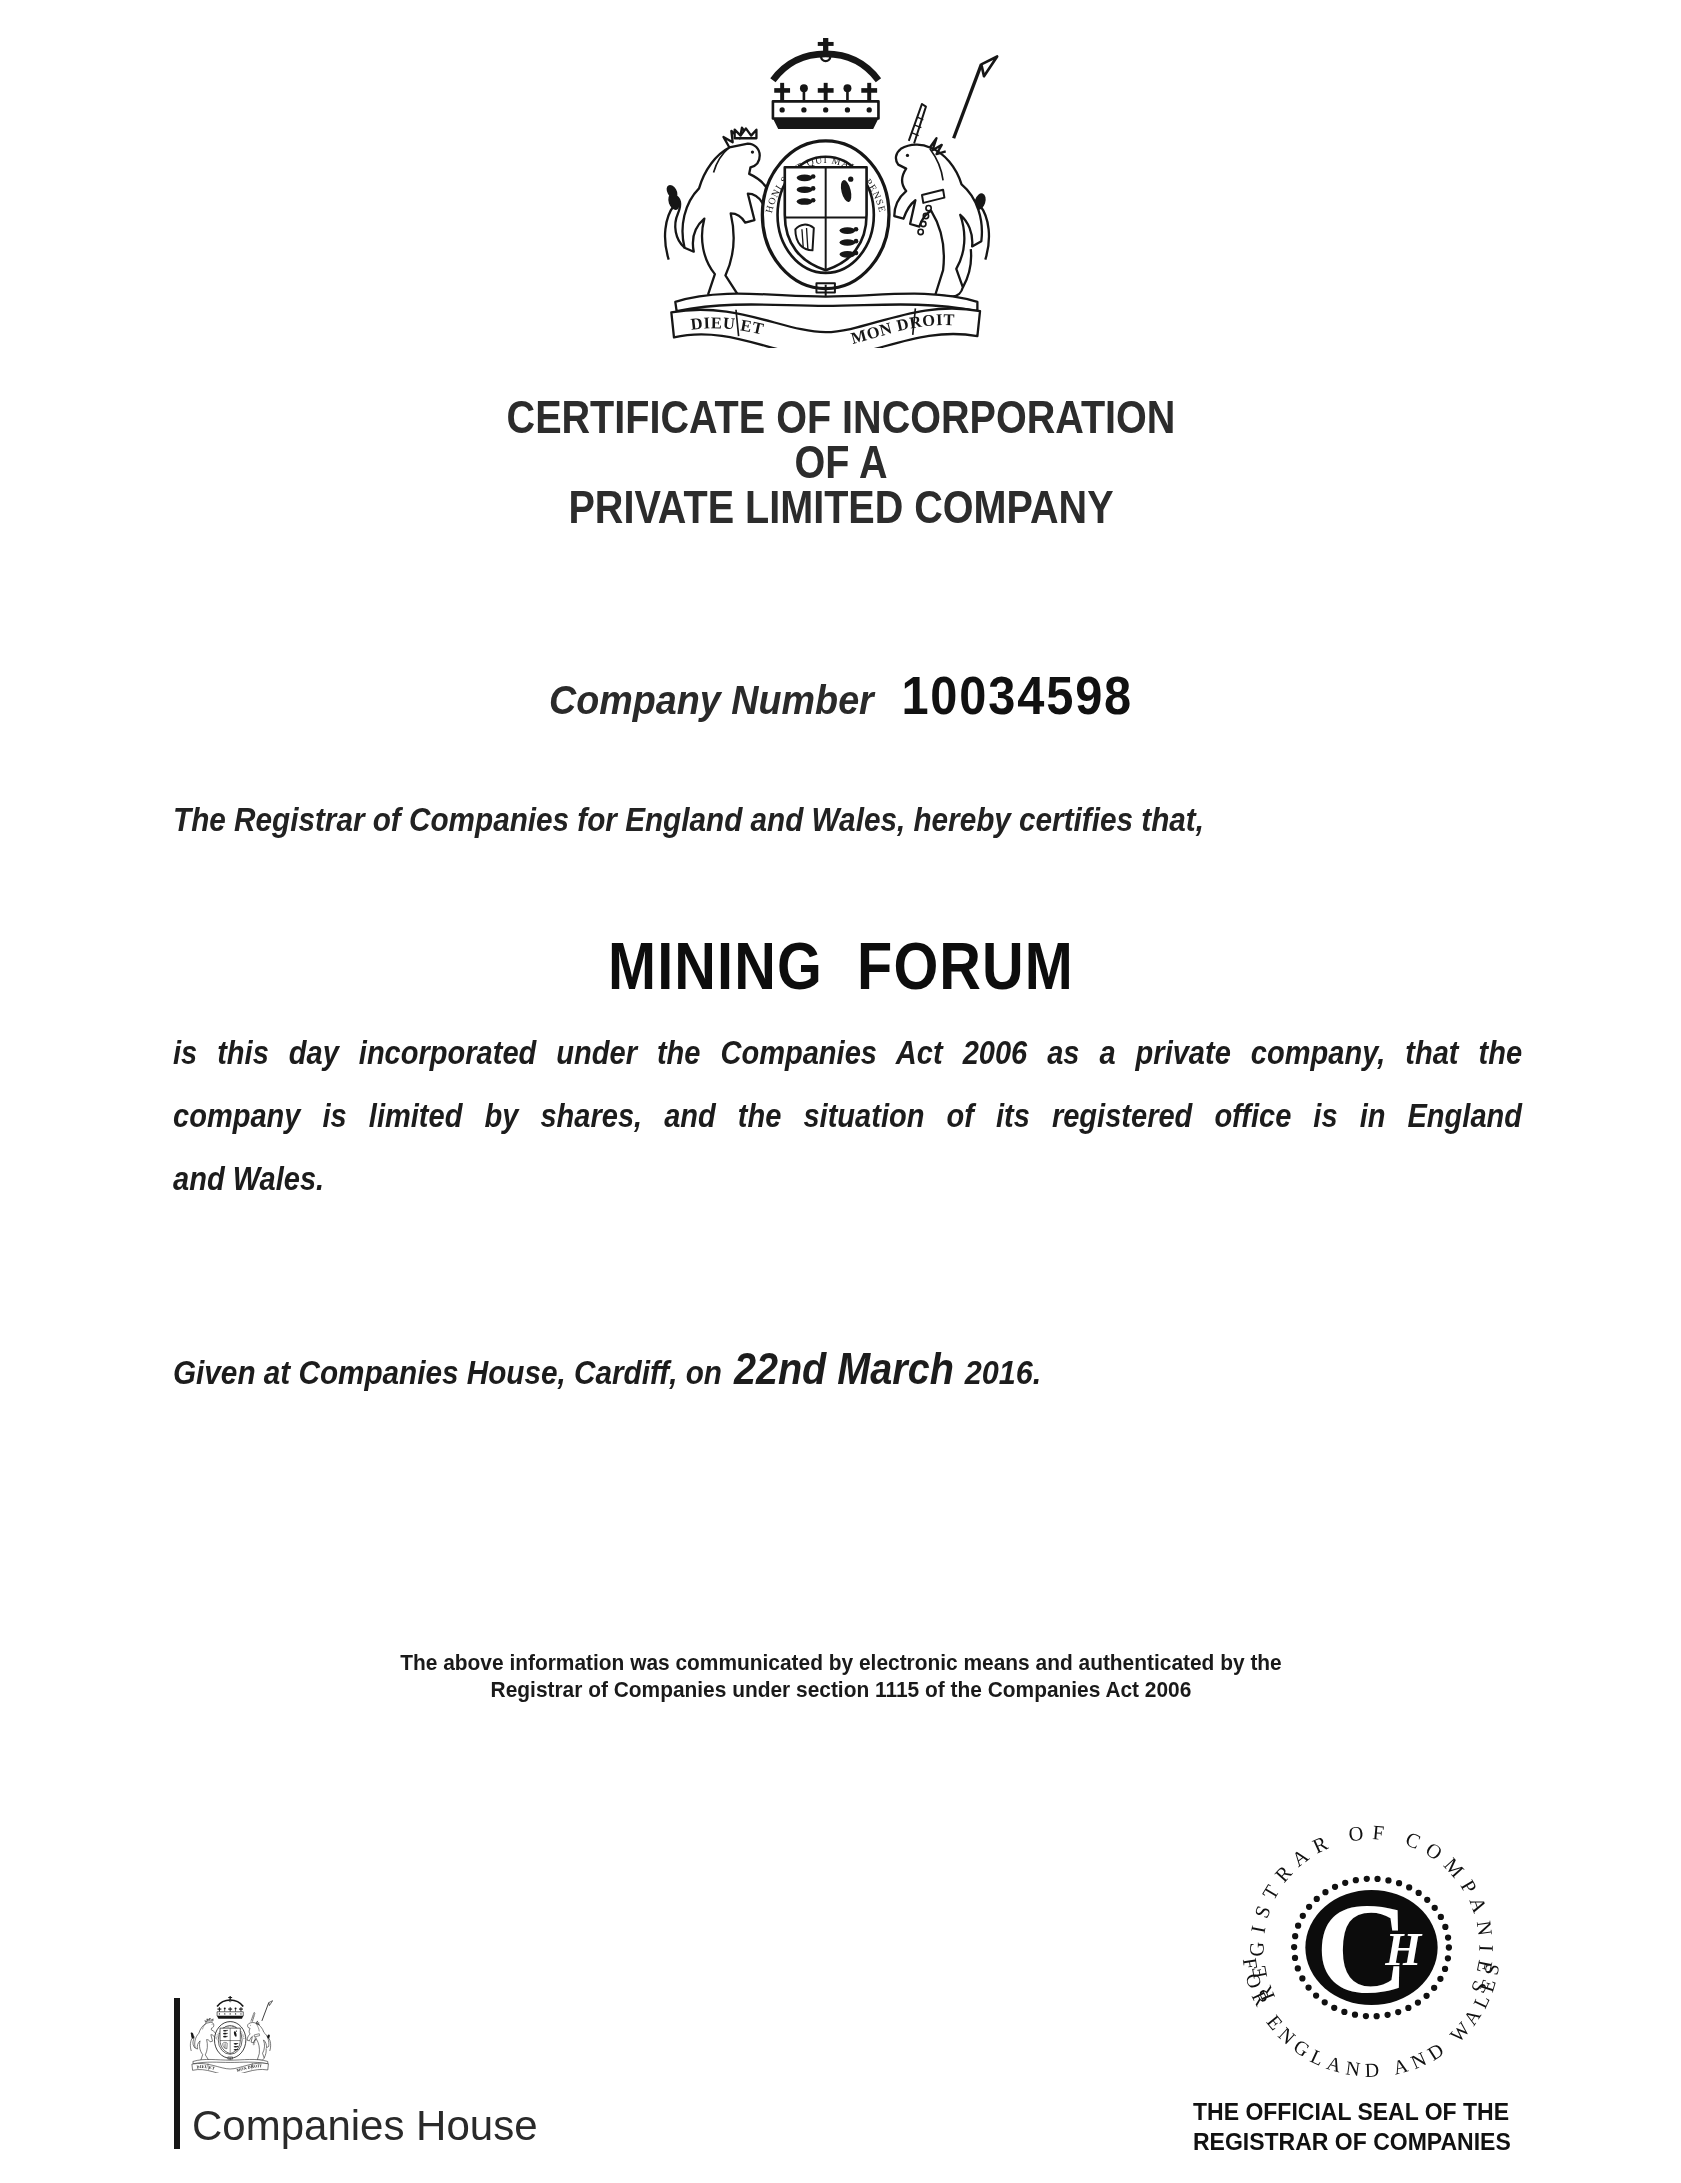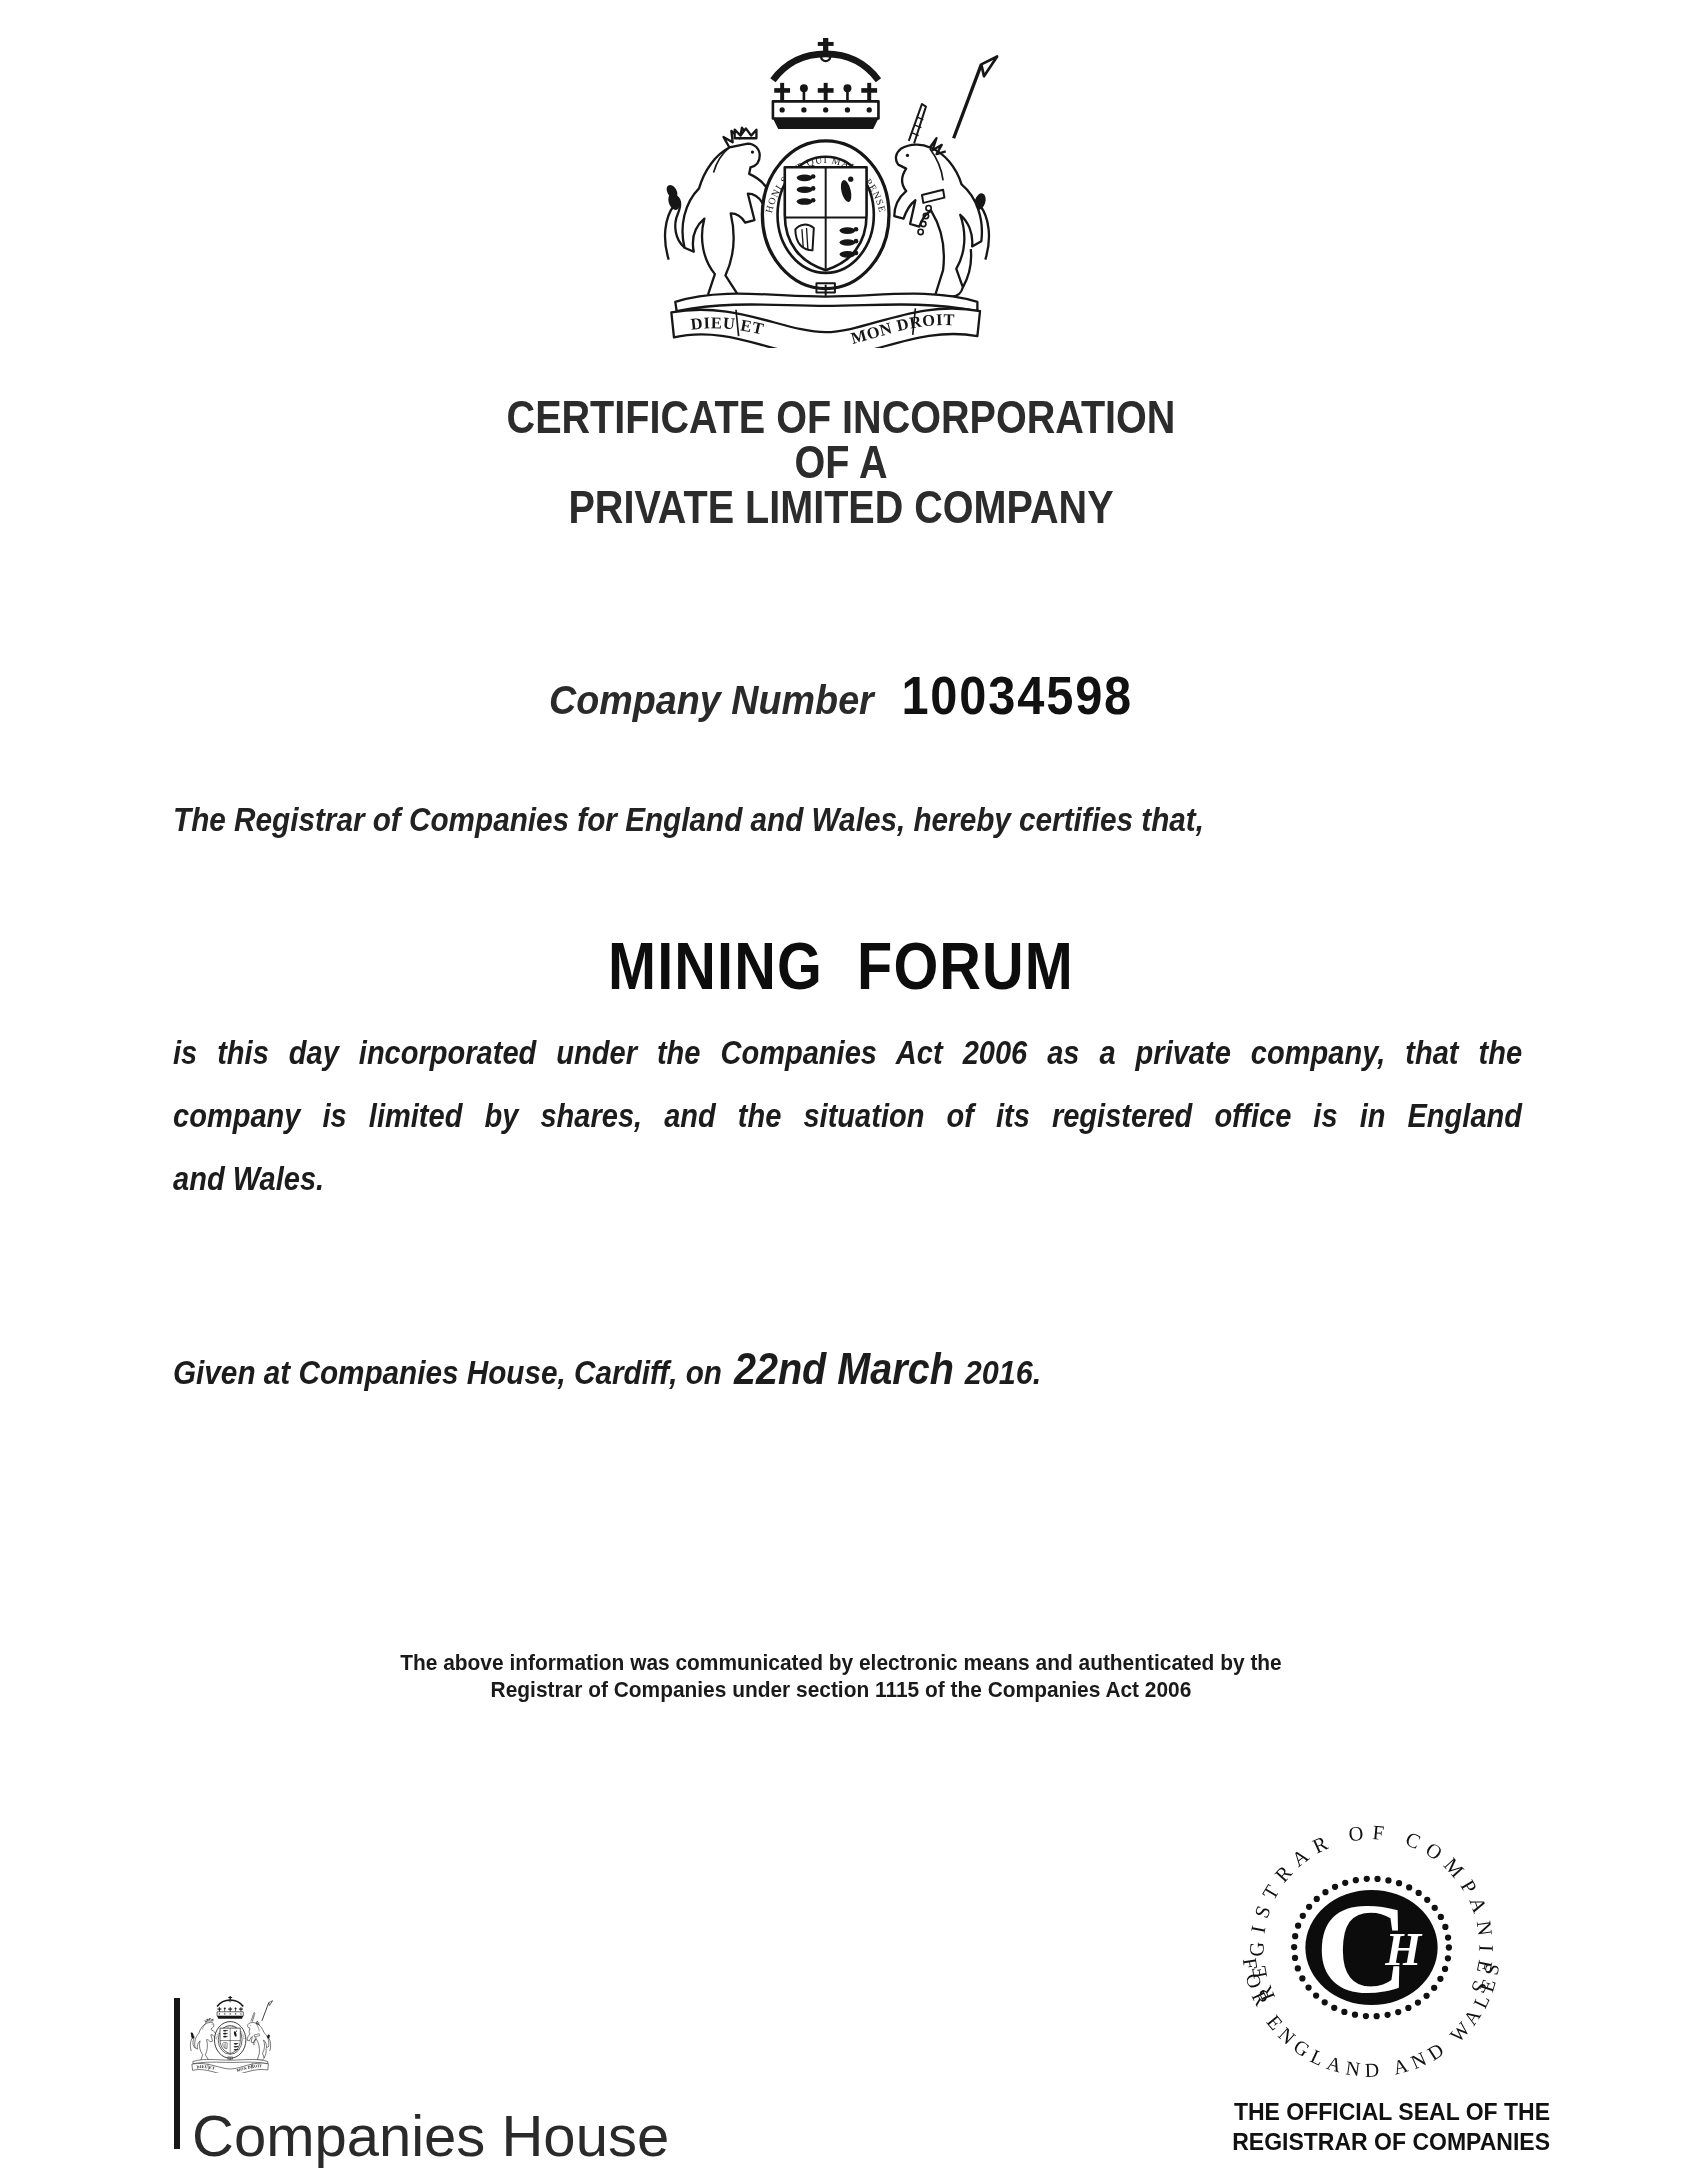--- a/index.html
+++ b/index.html
@@ -23,23 +23,23 @@
   .certify{top:801px;left:173px;font-size:33px;font-weight:bold;font-style:italic;white-space:nowrap;color:#222;}
   .company-name{top:927px;font-size:67px;font-weight:bold;letter-spacing:1.3px;white-space:pre;color:#0d0d0d;}
   .body-par{top:1021px;left:173px;width:1533px;font-size:33px;font-weight:bold;font-style:italic;
             line-height:63px;color:#1c1c1c;}
   .body-line{text-align:justify;text-align-last:justify;}
   .body-line.last{text-align-last:left;}
   .given{top:1344px;left:173px;white-space:nowrap;font-style:italic;font-weight:bold;color:#1c1c1c;font-size:33px;}
   .given .date{font-size:44px;margin-left:13.2px;}
   .given .suffix{font-size:34px;margin-left:12px;}
   .footnote{top:1649px;font-size:22px;font-weight:bold;line-height:27px;color:#1a1a1a;}
-  .seal-caption{top:2097px;left:1193px;width:357px;text-align:right;font-size:23px;font-weight:bold;line-height:30px;color:#111;}
+  .seal-caption{top:2097px;left:1193px;width:357px;text-align:left;font-size:23px;font-weight:bold;line-height:30px;color:#111;}
   .logo-bar{left:174px;top:1998px;width:6px;height:151px;background:#161616;}
-  .logo-word{left:192px;top:2102px;font-size:58px;color:#2a2a2a;letter-spacing:0px;}
+  .logo-word{left:192px;top:2102px;font-size:42px;color:#2a2a2a;letter-spacing:0px;}
   svg{display:block;}
   svg text{font-family:"Liberation Serif",serif;}
 </style>
 </head>
 <body>
 
 <div id="page">
 
   <svg class="abs" style="left:655px;top:38px;" width="344" height="310" viewBox="0 0 520 470">
     <g id="arms-art" fill="none" stroke="#161616" stroke-width="4" stroke-linejoin="round">

